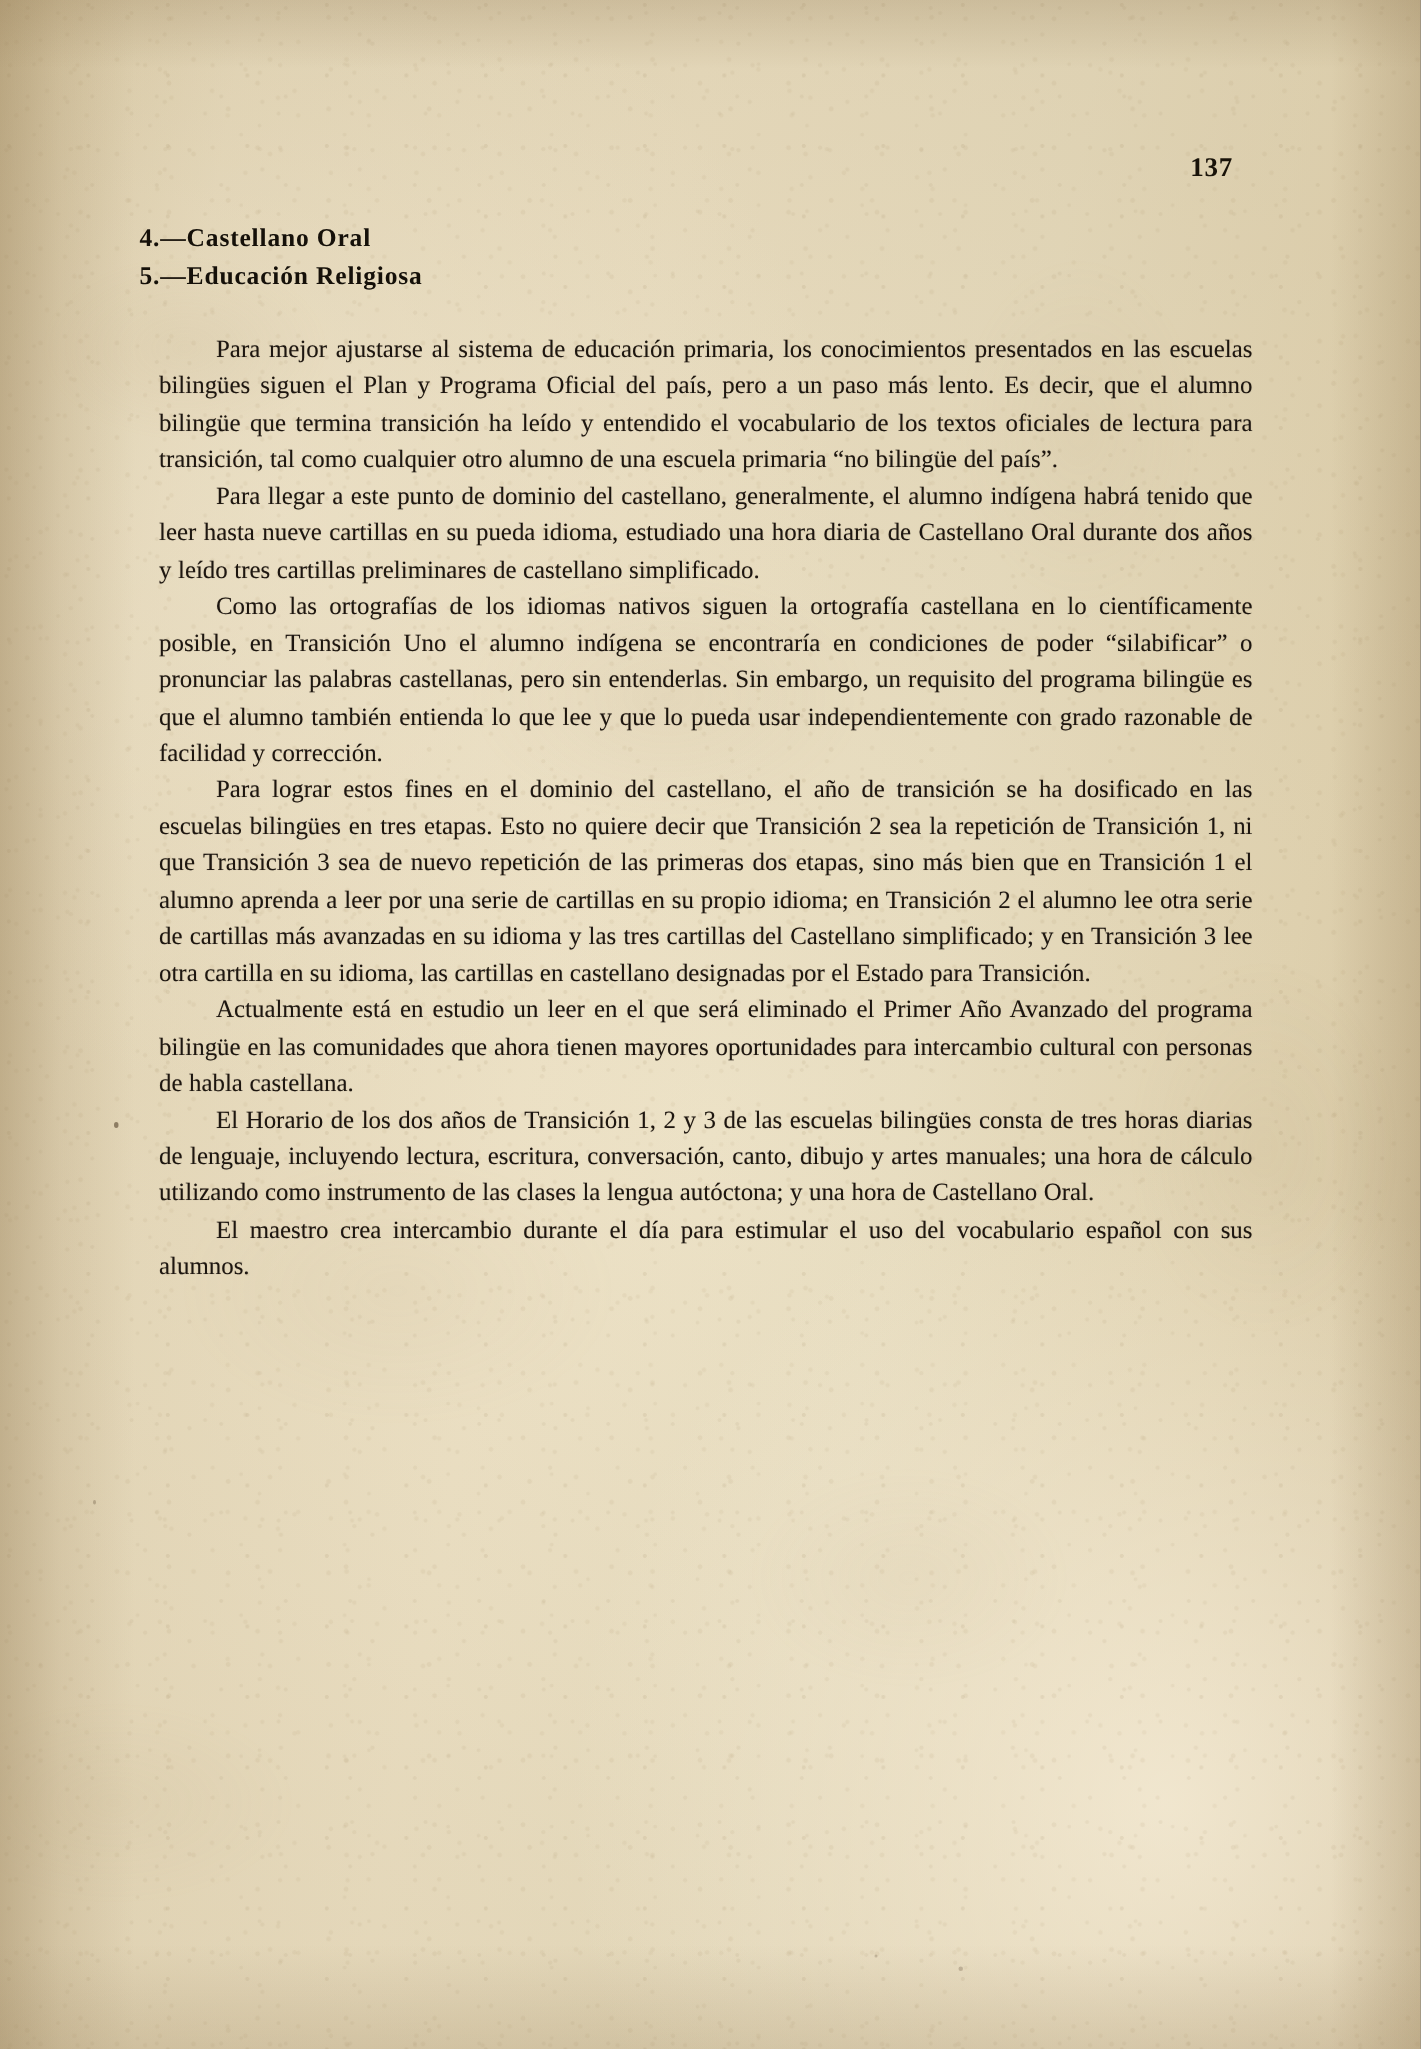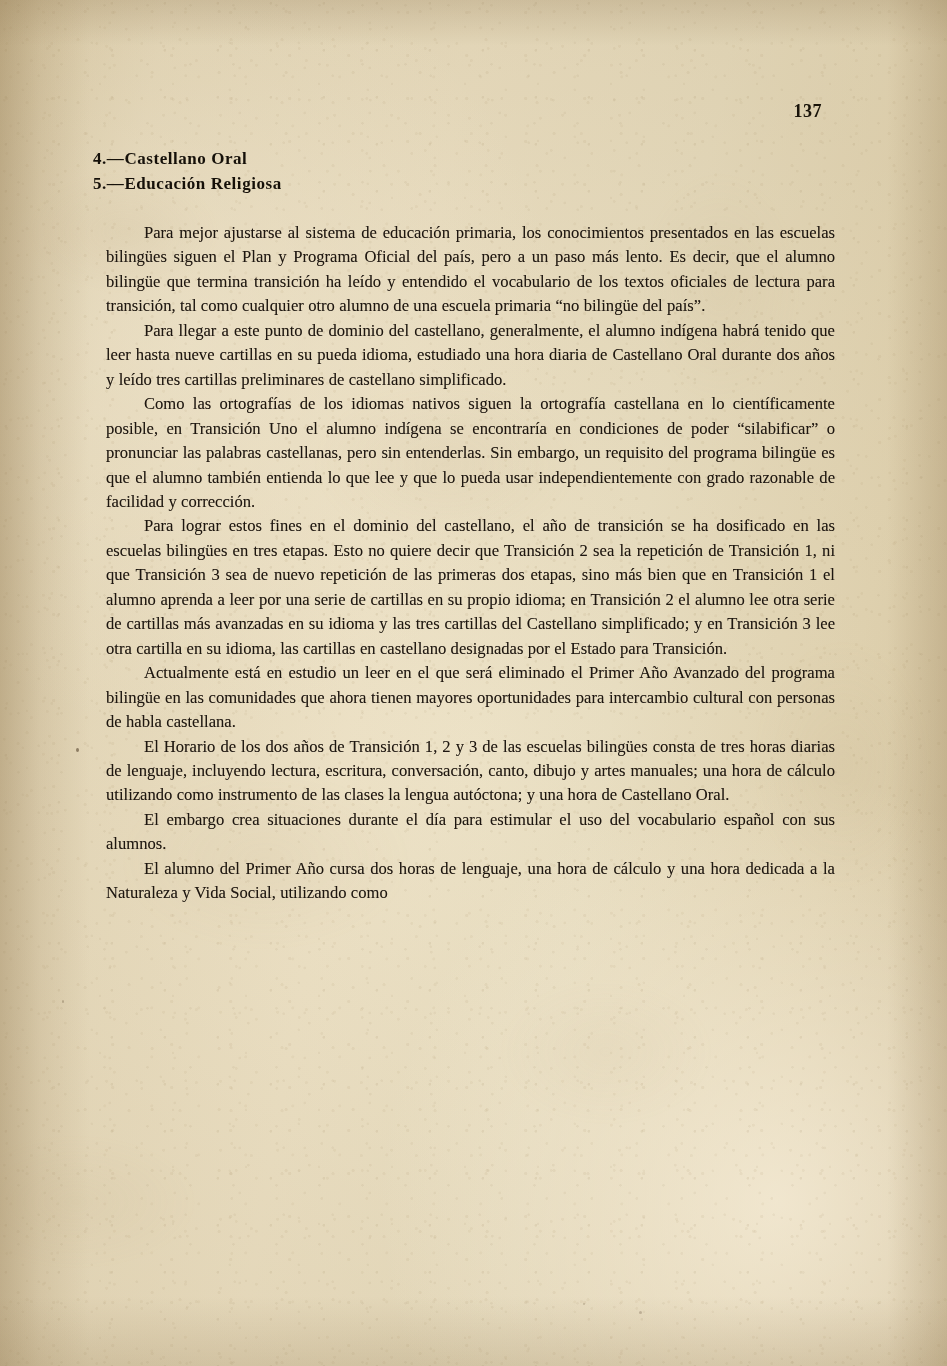--- a/index.html
+++ b/index.html
@@ -182,18 +182,17 @@
       <div class="heading-line">5.—Educación Religiosa</div>
     </div>
 
     <div class="body">
       <p class="para">Para mejor ajustarse al sistema de educación primaria, los conocimientos presentados en las escuelas bilingües siguen el Plan y Programa Oficial del país, pero a un paso más lento. Es decir, que el alumno bilingüe que termina transición ha leído y entendido el vocabulario de los textos oficiales de lectura para transición, tal como cualquier otro alumno de una escuela primaria “no bilingüe del país”.</p>
       <p class="para">Para llegar a este punto de dominio del castellano, generalmente, el alumno indígena habrá tenido que leer hasta nueve cartillas en su pueda idioma, estudiado una hora diaria de Castellano Oral durante dos años y leído tres cartillas preliminares de castellano simplificado.</p>
       <p class="para">Como las ortografías de los idiomas nativos siguen la ortografía castellana en lo científicamente posible, en Transición Uno el alumno indígena se encontraría en condiciones de poder “silabificar” o pronunciar las palabras castellanas, pero sin entenderlas. Sin embargo, un requisito del programa bilingüe es que el alumno también entienda lo que lee y que lo pueda usar independientemente con grado razonable de facilidad y corrección.</p>
       <p class="para">Para lograr estos fines en el dominio del castellano, el año de transición se ha dosificado en las escuelas bilingües en tres etapas. Esto no quiere decir que Transición 2 sea la repetición de Transición 1, ni que Transición 3 sea de nuevo repetición de las primeras dos etapas, sino más bien que en Transición 1 el alumno aprenda a leer por una serie de cartillas en su propio idioma; en Transición 2 el alumno lee otra serie de cartillas más avanzadas en su idioma y las tres cartillas del Castellano simplificado; y en Transición 3 lee otra cartilla en su idioma, las cartillas en castellano designadas por el Estado para Transición.</p>
       <p class="para">Actualmente está en estudio un leer en el que será eliminado el Primer Año Avanzado del programa bilingüe en las comunidades que ahora tienen mayores oportunidades para intercambio cultural con personas de habla castellana.</p>
       <p class="para">El Horario de los dos años de Transición 1, 2 y 3 de las escuelas bilingües consta de tres horas diarias de lenguaje, incluyendo lectura, escritura, conversación, canto, dibujo y artes manuales; una hora de cálculo utilizando como instrumento de las clases la lengua autóctona; y una hora de Castellano Oral.</p>
-      <p class="para">El embargo crea situaciones durante el día para estimular el uso del vocabulario español con sus alumnos.</p>
-      <p class="para">El alumno del Primer Año cursa dos horas de lenguaje, una hora de cálculo y una hora dedicada a la Naturaleza y Vida Social, utilizando como</p>
+      <p class="para">El maestro crea intercambio durante el día para estimular el uso del vocabulario español con sus alumnos.</p>
     </div>
 
   </div>
 </div>
 
 </body></html>

